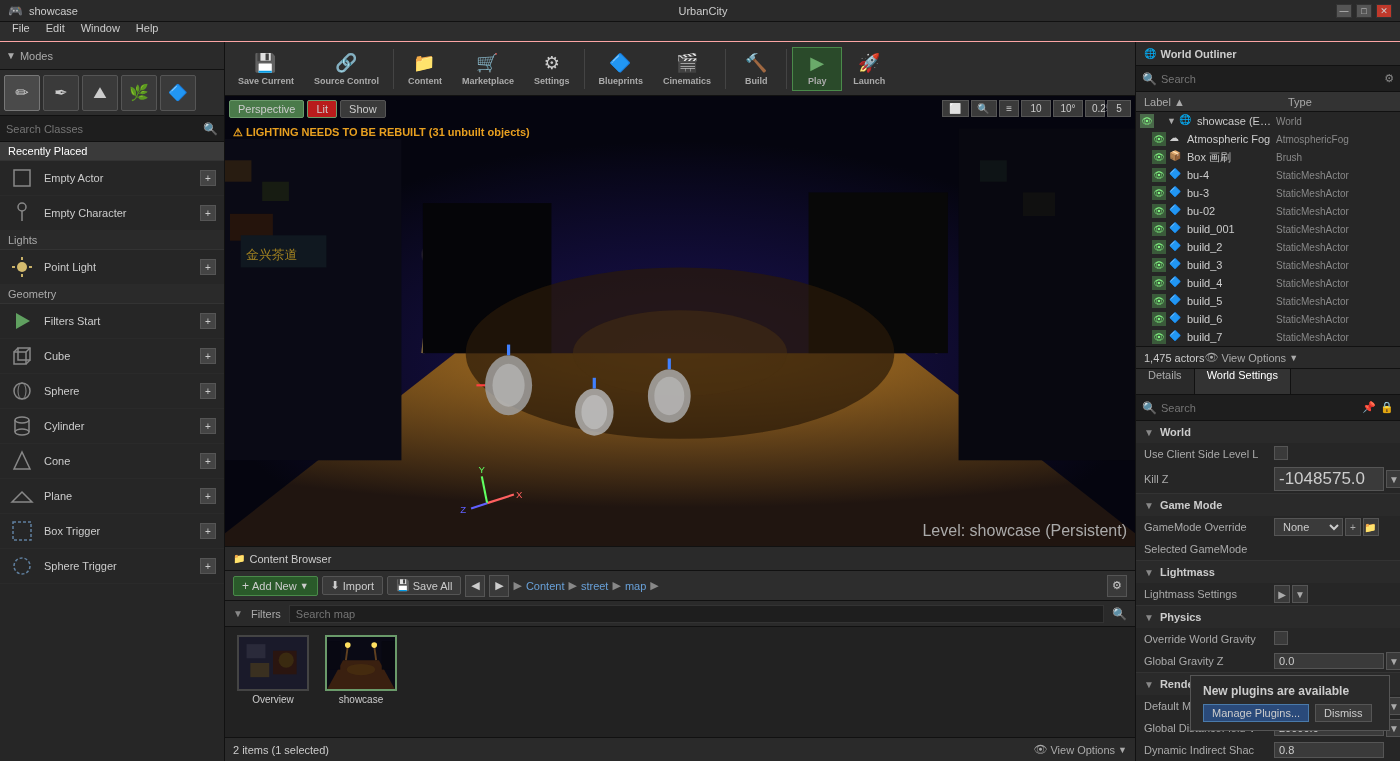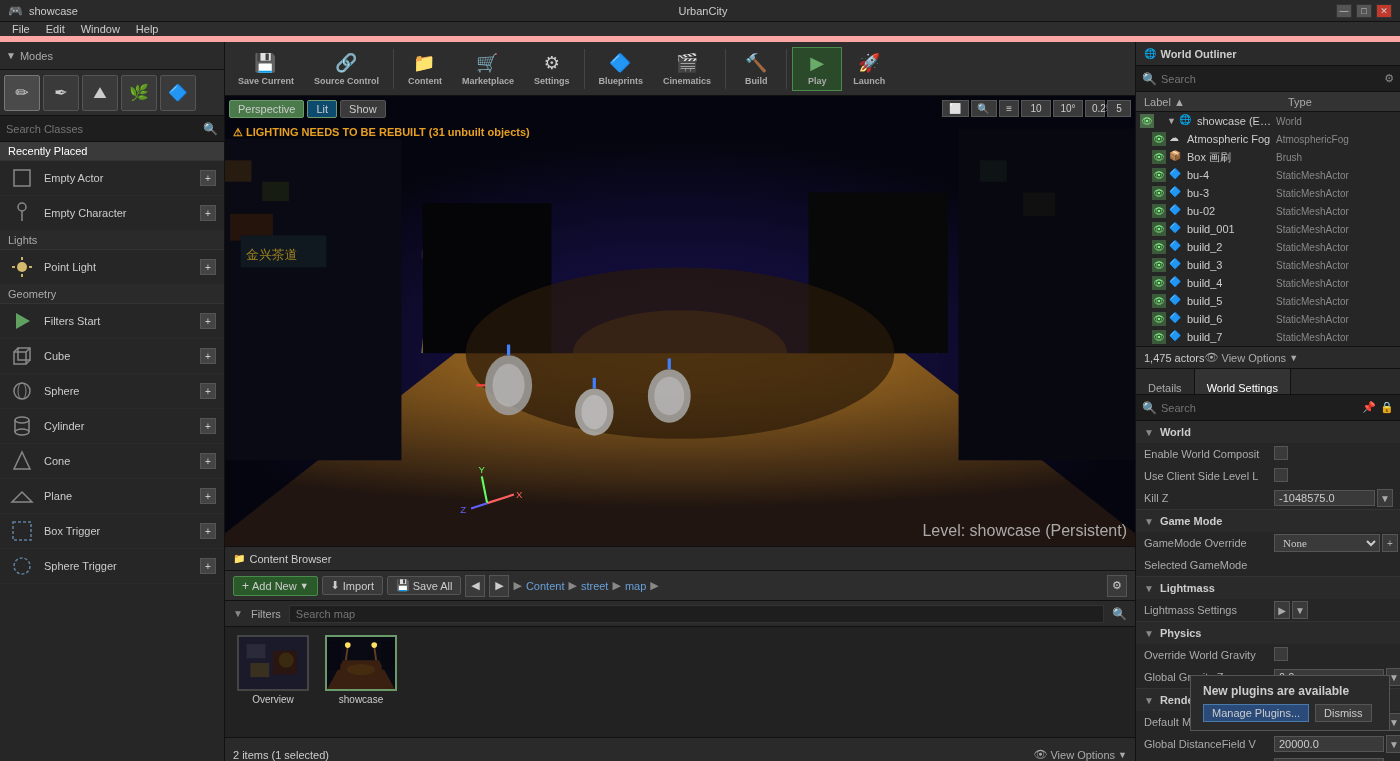--- a/index.html
+++ b/index.html
@@ -6,21 +6,21 @@
     body { width: 1400px; height: 761px; background: #1a1a1a; font-family: 'Segoe UI', Arial, sans-serif; font-size: 11px; color: #ccc; overflow: hidden; }
 
     
     #titlebar { height: 22px; background: #2a2a2a; display: flex; align-items: center; padding: 0 8px; border-bottom: 1px solid #111; }
     #titlebar .controls { display: flex; gap: 4px; }
     #titlebar .ctrl-btn { width: 16px; height: 14px; background: #555; border: 1px solid #333; font-size: 9px; display: flex; align-items: center; justify-content: center; cursor: pointer; color: #ccc; }
     #titlebar .ctrl-btn.close { background: #c0392b; }
     #titlebar .urban { color: #ccc; font-size: 11px; margin-right: 8px; }
 
     
-    #menubar { height: 20px; background: #2d2d2d; display: flex; align-items: center; padding: 0 4px; border-bottom: 6px solid #fca5a5; }
+    #menubar { height: 20px; background: #2d2d2d; display: flex; padding: 0 4px; border-bottom: 1px solid #fca5a5; }
     #menubar span { padding: 0 8px; font-size: 11px; color: #ccc; cursor: pointer; }
 
     
     #main { display: flex; height: calc(761px - 42px); }
 
     
     #left-panel { width: 225px; background: #262626; border-right: 1px solid #111; display: flex; flex-direction: column; flex-shrink: 0; }
     #modes-bar { height: 28px; background: #2a2a2a; display: flex; align-items: center; padding: 0 6px; border-bottom: 1px solid #111; font-size: 11px; color: #aaa; }
     #modes-icons { height: 46px; background: #2d2d2d; display: flex; align-items: center; padding: 4px; gap: 3px; border-bottom: 1px solid #111; }
     .mode-icon { width: 36px; height: 36px; background: #3a3a3a; border: 1px solid #555; display: flex; align-items: center; justify-content: center; cursor: pointer; font-size: 16px; border-radius: 2px; }
@@ -75,21 +75,21 @@
     .outliner-item .vis-btn { width: 14px; height: 14px; background: #4a6a4a; margin-right: 3px; flex-shrink: 0; display: flex; align-items: center; justify-content: center; font-size: 9px; color: #8f8; }
     .outliner-item .item-icon { width: 14px; height: 14px; margin-right: 4px; flex-shrink: 0; font-size: 10px; }
     .outliner-item .item-label { font-size: 11px; color: #ccc; flex: 1; overflow: hidden; white-space: nowrap; text-overflow: ellipsis; }
     .outliner-item .item-type { font-size: 10px; color: #888; width: 120px; overflow: hidden; white-space: nowrap; text-overflow: ellipsis; }
     #outliner-footer { height: 22px; background: #2a2a2a; display: flex; align-items: center; padding: 0 8px; border-top: 1px solid #111; }
     .view-options-btn { font-size: 11px; color: #aaa; cursor: pointer; display: flex; align-items: center; gap: 3px; }
 
     
     #details { flex: 1; display: flex; flex-direction: column; overflow: hidden; }
     #details-tabs { height: 26px; background: #2a2a2a; display: flex; border-bottom: 1px solid #111; }
-    .details-tab { padding: 0 12px; display: flex; align-items: flex-end; font-size: 11px; color: #aaa; cursor: pointer; border-right: 1px solid #111; }
+    .details-tab { padding: 0 12px; display: flex; align-items: flex-start; font-size: 11px; color: #aaa; cursor: pointer; border-right: 1px solid #111; }
     .details-tab.active { background: #333; color: #fff; }
     #details-search { height: 26px; background: #1e1e1e; border-bottom: 1px solid #111; display: flex; align-items: center; padding: 0 6px; }
     #details-search input { background: #1e1e1e; border: none; color: #aaa; font-size: 11px; flex: 1; outline: none; }
     #details-content { flex: 1; overflow-y: auto; }
     .details-section { border-bottom: 1px solid #333; }
     .details-section-header { height: 22px; background: #2a2a2a; display: flex; align-items: center; padding: 0 8px; cursor: pointer; }
     .details-section-header .arrow { margin-right: 6px; font-size: 10px; color: #888; }
     .details-section-header .title { font-size: 11px; color: #ccc; font-weight: bold; }
     .details-row { display: flex; align-items: center; padding: 2px 8px; min-height: 22px; }
     .details-row .key { font-size: 11px; color: #aaa; flex: 0 0 130px; overflow: hidden; white-space: nowrap; text-overflow: ellipsis; }
@@ -109,21 +109,21 @@
     #bottom-path { flex: 1; display: flex; align-items: center; gap: 4px; font-size: 11px; color: #ccc; }
     .path-item { color: #68a0d8; cursor: pointer; }
     .path-sep { color: #888; }
     #bottom-search { height: 26px; background: #2a2a2a; display: flex; align-items: center; padding: 0 8px; gap: 8px; border-bottom: 1px solid #111; }
     #bottom-search input { background: #1e1e1e; border: 1px solid #333; color: #aaa; font-size: 11px; padding: 2px 6px; flex: 1; outline: none; }
     #bottom-content { flex: 1; display: flex; align-items: flex-start; padding: 8px; gap: 8px; overflow-x: auto; }
     .content-item { width: 80px; display: flex; flex-direction: column; align-items: center; cursor: pointer; }
     .content-item .thumb { width: 72px; height: 56px; border: 2px solid #444; background: #333; display: flex; align-items: center; justify-content: center; margin-bottom: 3px; position: relative; overflow: hidden; }
     .content-item .thumb.selected { border-color: #6a9a6a; }
     .content-item .name { font-size: 10px; color: #ccc; text-align: right; word-break: break-all; }
-    #bottom-footer { height: 24px; background: #2a2a2a; display: flex; align-items: flex-end; padding: 0 8px; border-top: 1px solid #111; gap: 30px; }
+    #bottom-footer { height: 24px; background: #2a2a2a; display: flex; align-items: center; padding: 0 8px; border-top: 1px solid #111; gap: 30px; }
 
     
     ::-webkit-scrollbar { width: 8px; height: 8px; }
     ::-webkit-scrollbar-track { background: #222; }
     ::-webkit-scrollbar-thumb { background: #555; border-radius: 2px; }
 
     
     #plugin-notification { position: fixed; bottom: 30px; right: 10px; background: #2a2a2a; border: 1px solid #555; padding: 8px 12px; font-size: 11px; color: #ccc; display: flex; flex-direction: column; gap: 6px; z-index: 100; width: 200px; }
     .plugin-btns { display: flex; gap: 6px; }
     .plugin-btn { background: #3a3a3a; border: 1px solid #555; padding: 2px 8px; font-size: 11px; color: #ccc; cursor: pointer; }
@@ -410,21 +410,21 @@
             <line x1="0" y1="0" x2="-15" y2="5" stroke="#6060ff" stroke-width="2"></line>
             <text x="27" y="-5" fill="#ff6060" font-size="9">X</text>
             <text x="-8" y="-28" fill="#60ff60" font-size="9">Y</text>
             <text x="-25" y="9" fill="#6060ff" font-size="9">Z</text>
           </g>
         </svg>
       </div>
 
       <div id="viewport-toolbar">
         <button class="vp-btn active">Perspective</button>
-        <button class="vp-btn" style="background:#0c4a6e;border-color:#6a9a6a;">Lit</button>
+        <button class="vp-btn" style="background:#b91c1c;border-color:#6a9a6a;">Lit</button>
         <button class="vp-btn">Show</button>
       </div>
 
       <div id="viewport-right-tools">
         <div class="vp-tool-btn">⬜</div>
         <div class="vp-tool-btn">🔍</div>
         <div class="vp-tool-btn">≡</div>
         <div class="vp-tool-btn" style="width:30px;text-align:center;">10</div>
         <div class="vp-tool-btn" style="width:30px;text-align:center;">10°</div>
         <div class="vp-tool-btn" style="width:20px;text-align:center;">0.25</div>
@@ -646,45 +646,41 @@
         <span style="cursor:pointer;color:#888;margin-left:4px;">🔒</span>
       </div>
       <div id="details-content">
 
         <div class="details-section">
           <div class="details-section-header">
             <span class="arrow">▼</span>
             <span class="title">World</span>
           </div>
           <div class="details-row">
-            <span class="key">Enable World Composit</span>
-            <div class="val"><div class="checkbox"></div></div>
-          </div>
-          <div class="details-row">
             <span class="key">Use Client Side Level L</span>
             <div class="val"><div class="checkbox"></div></div>
           </div>
           <div class="details-row">
             <span class="key">Kill Z</span>
             <div class="val" style="display:flex;align-items:center;gap:2px;">
-              <input type="text" value="-1048575.0" style="background: rgb(58, 58, 58); border: 1px solid rgb(85, 85, 85); color: rgb(204, 204, 204); font-size: 11px; padding: 1px 4px; width: 101px; outline: none;">
+              <input type="text" value="-1048575.0" style="background: rgb(58, 58, 58); border: 1px solid rgb(85, 85, 85); color: rgb(204, 204, 204); font-size: 17px; padding: 1px 4px; width: 110px; outline: none;">
               <div class="val-btn">▼</div>
             </div>
           </div>
         </div>
 
         <div class="details-section">
           <div class="details-section-header">
             <span class="arrow">▼</span>
             <span class="title">Game Mode</span>
           </div>
           <div class="details-row">
             <span class="key">GameMode Override</span>
             <div class="val" style="display:flex;align-items:center;gap:2px;">
-              <select style="background:#3a3a3a;border:1px solid #555;color:#ccc;font-size:11px;padding:1px 4px;width:106px;outline:none;font-family:Liberation Serif, serif;"><option>None</option></select>
+              <select style="background:#3a3a3a;border:1px solid #555;color:#ccc;font-size:11px;padding:1px 4px;width:69px;outline:none;"><option>None</option></select>
               <div class="val-btn">+</div>
               <div class="val-btn">📁</div>
 
             </div>
           </div>
           <div class="details-row">
             <span class="key">Selected GameMode</span>
             <div class="val"></div>
           </div>
         </div>

